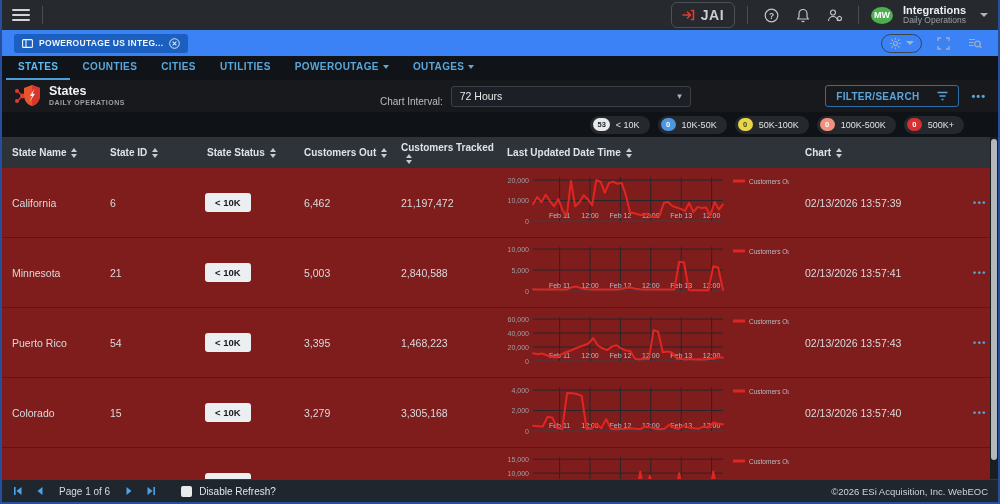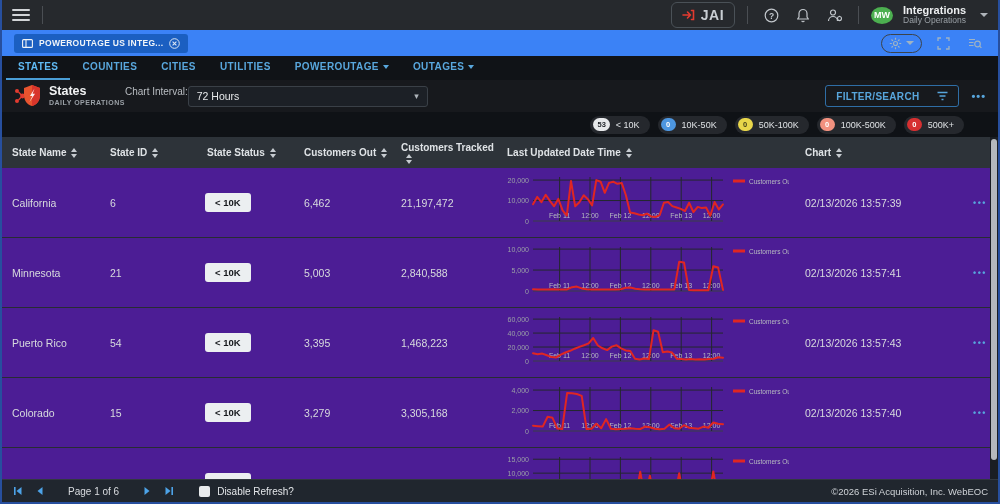--- a/index.html
+++ b/index.html
@@ -45,21 +45,21 @@
     letter-spacing:.4px; padding:4px 12px 6px 12px; cursor:pointer; border-bottom:2px solid transparent; }
   .nav-tab.active { color:#5fb9f2; border-bottom:2px solid #4a9fd8; }
   .nav-caret { width:0;height:0;border-left:3.5px solid transparent;border-right:3.5px solid transparent;
     border-top:4px solid #59a7dd; }
 
   
   .pagehead { height:32px; background:#17191d; display:flex; align-items:center; padding:0 12px; flex:none; }
   .ph-title-block { display:flex; flex-direction:column; line-height:1.1; margin-left:8px; }
   .ph-title { color:#f2f3f4; font-size:12.5px; font-weight:bold; }
   .ph-sub { color:#9aa0a6; font-size:7px; font-weight:bold; letter-spacing:.5px; }
-  .interval-wrap { display:flex; align-items:flex-start; }
+  .interval-wrap { display:flex; align-items:flex-end; gap:8px; margin-left:255px; }
   .interval-label { color:#b9bdc2; font-size:10px; }
   .interval-select { width:240px; height:21px; background:#1c2026; border:1px solid #3a4047; border-radius:3px;
     display:flex; align-items:center; padding:0 8px; color:#e6e8ea; font-size:10.5px; cursor:pointer; }
   .interval-select .sel-caret { margin-left:auto; color:#aeb4ba; font-size:9px; }
   .ph-right { margin-left:auto; display:flex; align-items:center; gap:12px; }
   .filter-btn { display:flex; align-items:center; gap:18px; border:1px solid #2f6ea6; border-radius:3px;
     height:22px; padding:0 10px; color:#58a6dd; font-size:10px; font-weight:bold; letter-spacing:.3px; cursor:pointer; }
   .dots { color:#58a6dd; font-size:11px; font-weight:bold; letter-spacing:1px; cursor:pointer; }
 
   
@@ -75,34 +75,34 @@
   .table-wrap { flex:1; position:relative; display:flex; flex-direction:column; overflow:hidden; }
   .grid-row { display:grid; grid-template-columns:98px 97px 97px 97px 106px 298px 168px 27px; }
   .tablehead { height:31px; background:#2d3339; align-items:center; flex:none; }
   .th-cell { color:#dfe3e6; font-size:10px; font-weight:bold; padding-left:10px; display:flex;
     align-items:center; flex-wrap:wrap; row-gap:0; line-height:1.3; cursor:pointer; }
   .sort { display:inline-flex; flex-direction:column; margin-left:5px; }
   .sort i { width:0; height:0; border-left:3.5px solid transparent; border-right:3.5px solid transparent; }
   .sort .up { border-bottom:4px solid #c7ccd1; margin-bottom:2px; }
   .sort .dn { border-top:4px solid #c7ccd1; }
   .rows { flex:1; overflow:hidden; background:#13151a; }
-  .data-row { height:70px; align-items:center; border-bottom:1px solid #282c32; background:#4c1d95; }
+  .data-row { height:70px; align-items:center; border-bottom:1px solid #282c32; background:#7f1d1d; }
   .cell { color:#d7dadd; font-size:10.5px; padding-left:10px; }
   .status-badge { display:inline-block; background:#eceff1; color:#16181c; font-size:9.5px; font-weight:bold;
     padding:4px 10px; border-radius:3px; margin-left:8px; }
   .chart-cell { padding:0; }
   .row-more { color:#58a6dd; font-size:9px; letter-spacing:1.5px; font-weight:bold; cursor:pointer; }
   .scrollbar { position:absolute; right:0; top:0; bottom:0; width:8px; background:#1a1e23; }
   .scrollbar .thumb { position:absolute; left:1px; right:1px; top:2px; height:94%; background:#b4b8bc; border-radius:3px; }
 
   
   .footer { height:23px; background:#20262e; border-top:1px solid #323940; display:flex; align-items:center;
     padding:0 10px; gap:10px; flex:none; }
   .pg-btn { display:flex; align-items:center; cursor:pointer; }
-  .page-label { color:#d9dce0; font-size:10px; margin:0 12px; }
+  .page-label { color:#d9dce0; font-size:10px; margin:0 3px; }
   .refresh-wrap { display:flex; align-items:center; gap:7px; margin-left:14px; cursor:pointer; }
   .checkbox { width:11px; height:11px; background:#e8eaec; border-radius:2px; }
   .refresh-label { color:#e3e6e9; font-size:10px; }
   .copyright { margin-left:auto; color:#cfd3d7; font-size:9.5px; }
 </style>
 </head>
 <body>
 
 <div class="window">
 

